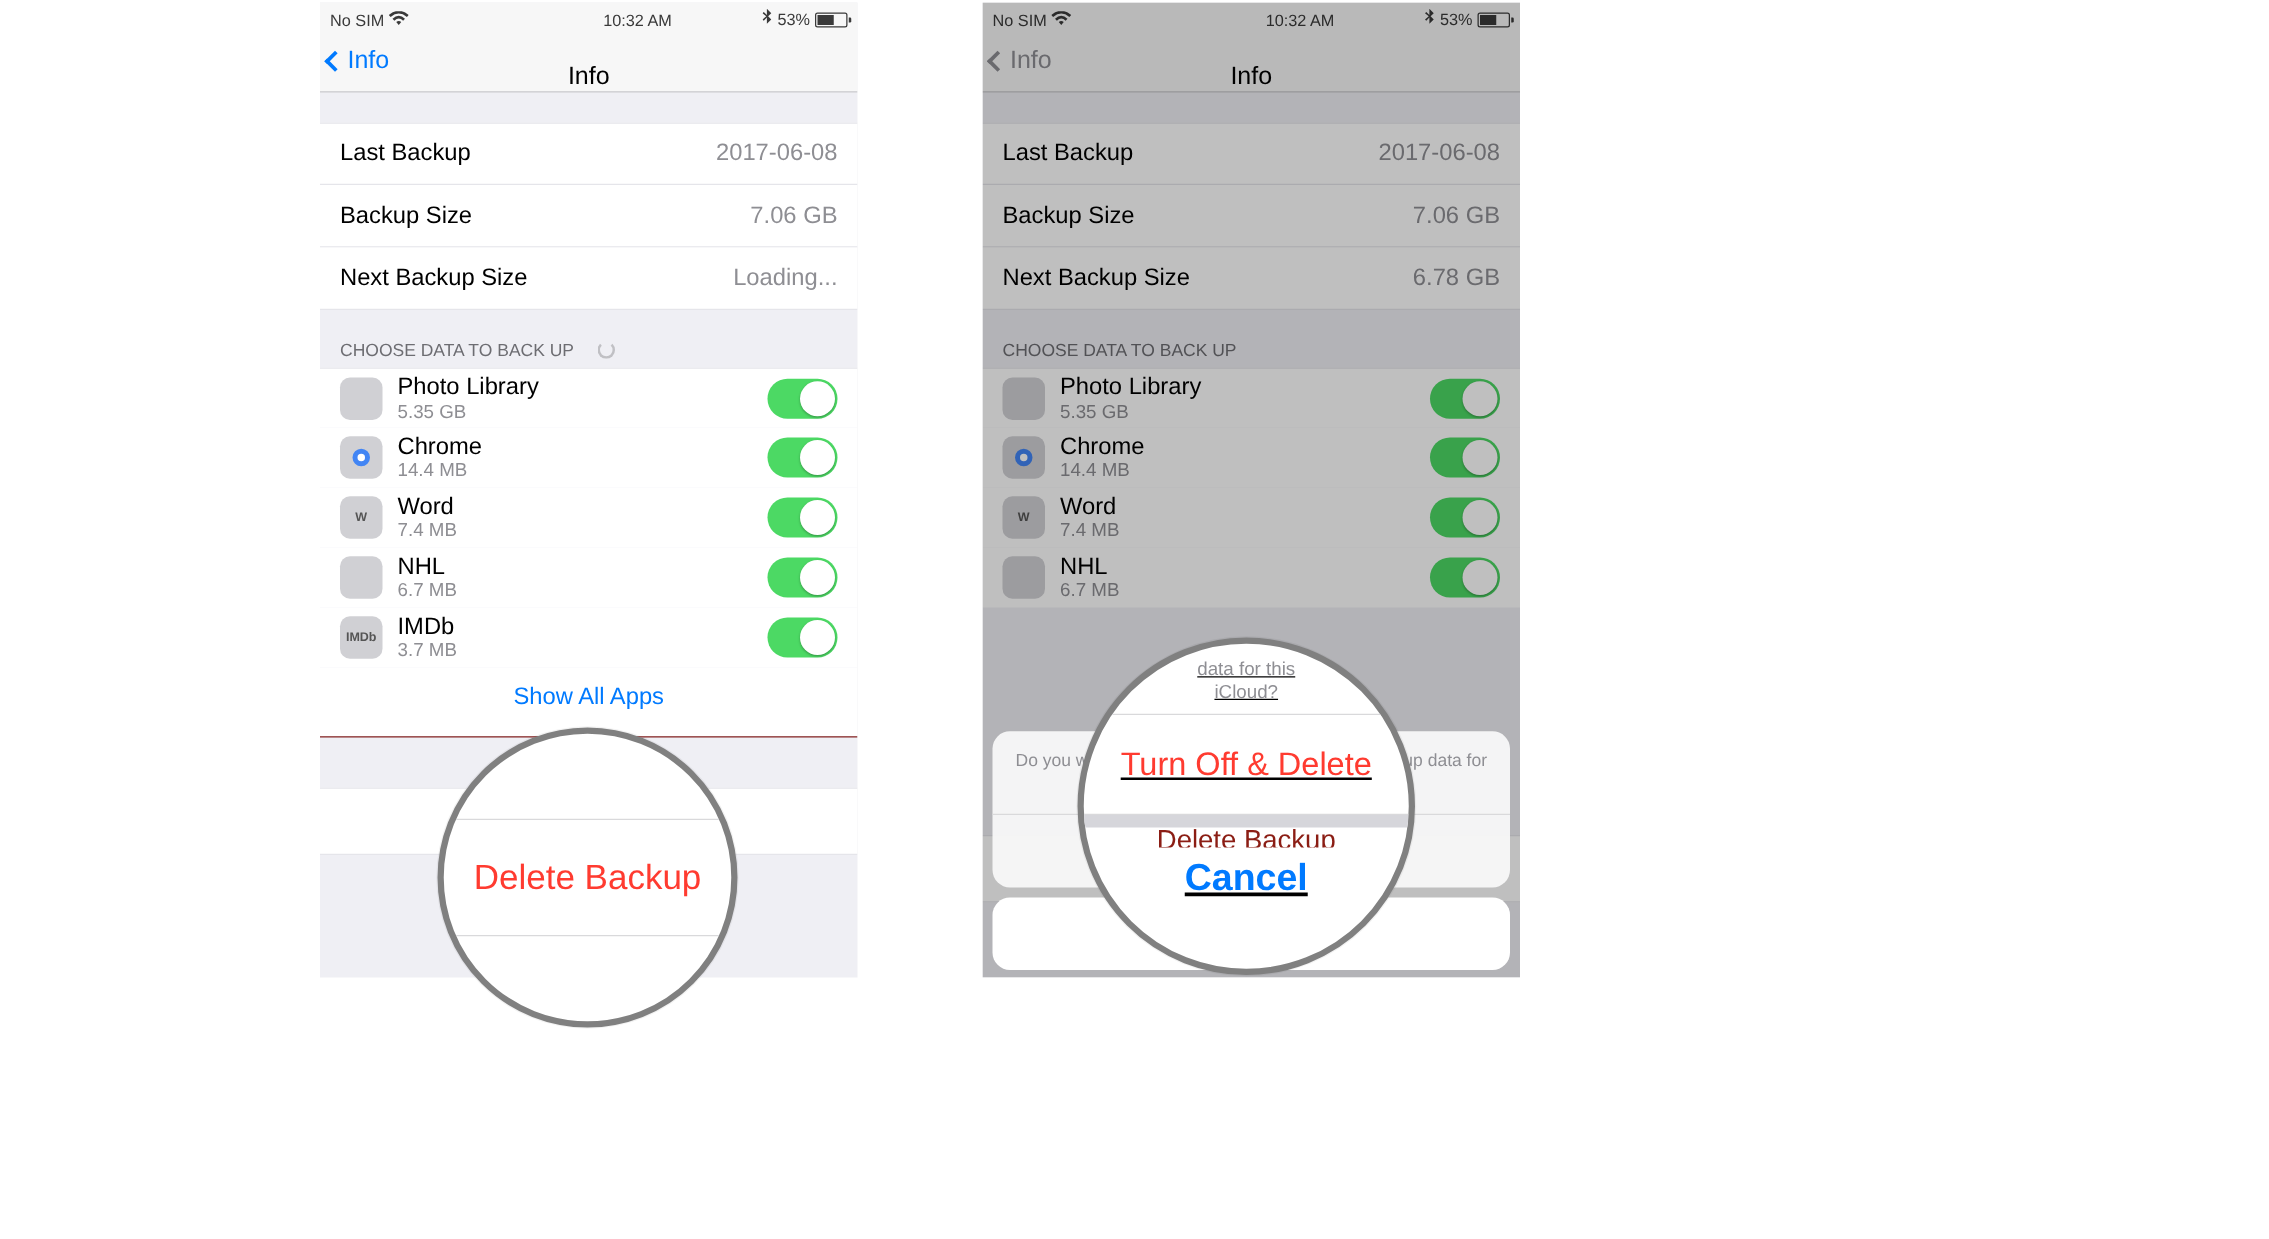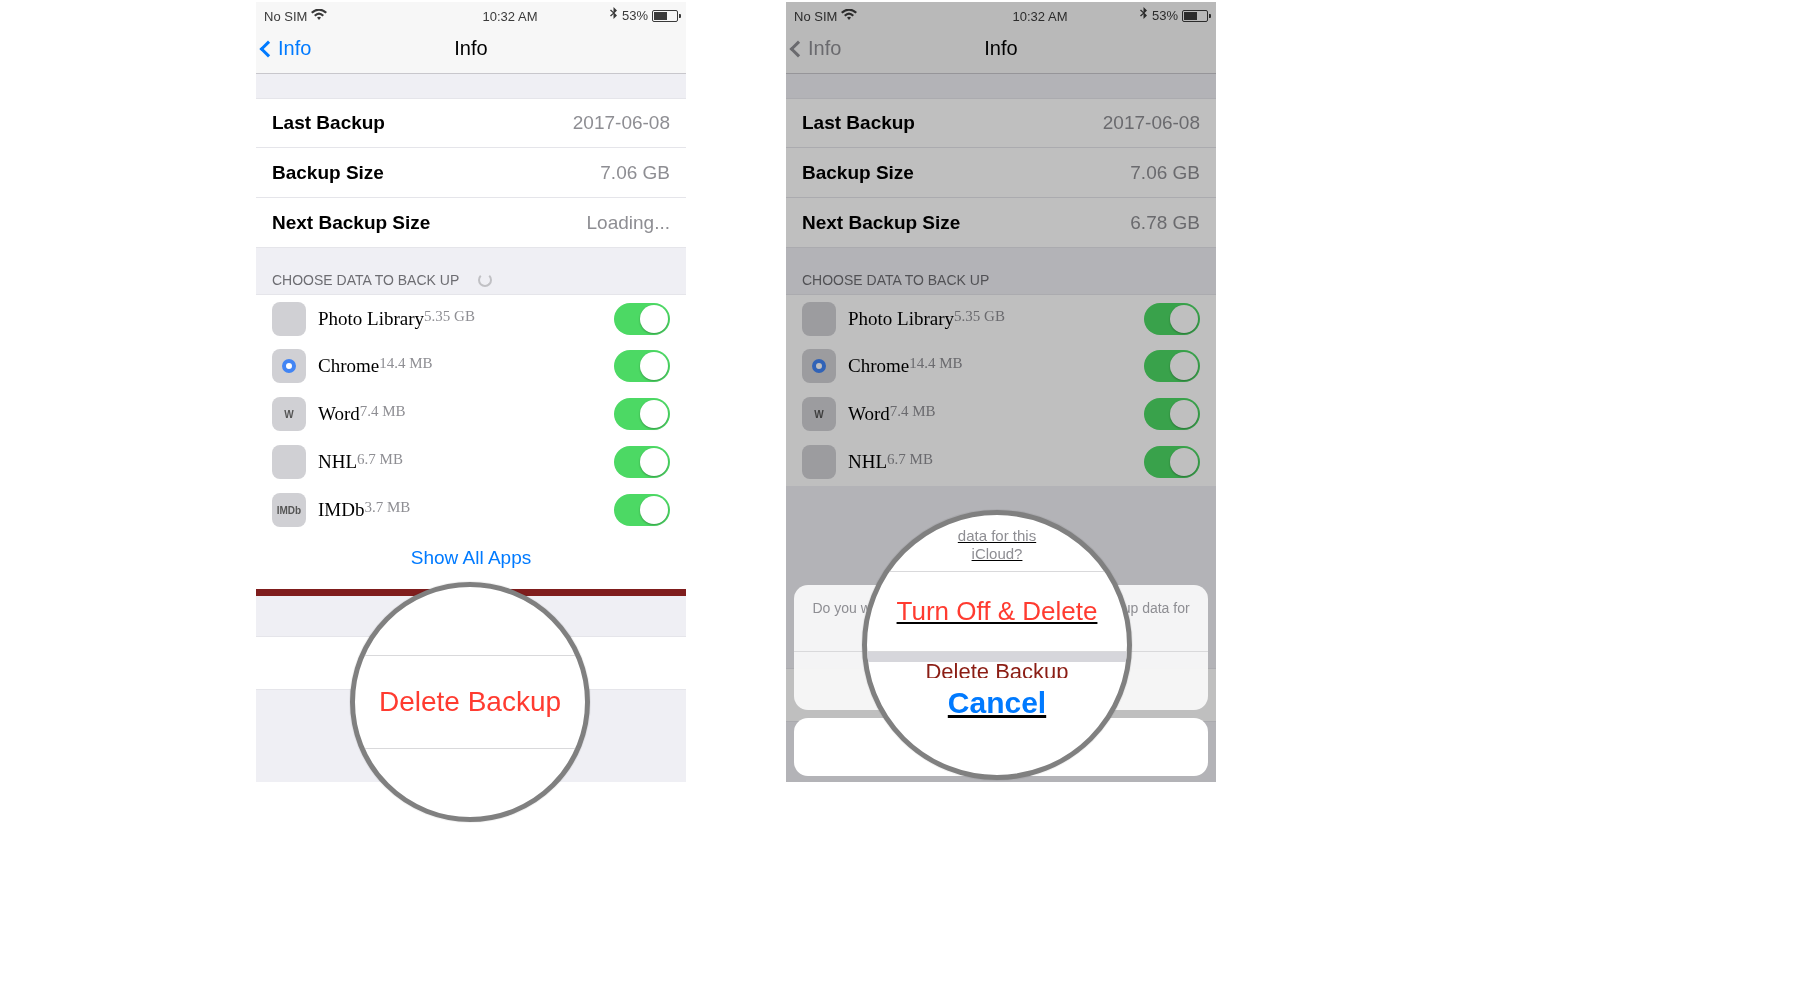--- a/index.html
+++ b/index.html
@@ -71,21 +71,21 @@
     width: 53%;
     background:#3a3a3a;
   }
 
   
   .nav-bar {
     height: 50px;
     background: #f7f7f7;
     border-bottom: 1px solid #c8c7cc;
     display:flex;
-    align-items:center;
+    align-items:flex-end;
     justify-content:center;
     position:relative;
   }
   .nav-title {
     font-size: 20px;
     font-weight: 500;
     color:#000;
   }
   .nav-back {
     position:absolute;
@@ -126,36 +126,35 @@
     align-items:center;
     padding: 6px 16px;
     border-bottom: 1px solid #e5e5ea;
     position:relative;
   }
   .cell:first-of-type { border-top: 1px solid #e5e5ea; }
   .cell .label {
     font-size: 19px;
     color:#000;
     flex: 1;
-    font-weight: bold;
   }
   .cell .value {
     font-size: 19px;
     color:#8e8e93;
   }
   .cell .app-icon {
     width: 34px; height: 34px;
     border-radius: 8px;
     background:#d0d0d4;
     margin-right: 12px;
     flex-shrink:0;
     display:flex;align-items:center;justify-content:center;
     font-size:10px;font-weight:700;color:#555;
   }
-  .cell .two-line { display:flex; flex:1; line-height:1.15;font-family:Liberation Serif, serif; }
+  .cell .two-line { display:flex; flex-direction:column; flex:1; line-height:1.15; }
   .cell .two-line .primary { font-size: 19px; color:#000; }
   .cell .two-line .secondary { font-size: 15px; color:#8e8e93; }
 
   .toggle {
     width: 56px; height: 32px;
     background:#4cd964;
     border-radius: 16px;
     position:relative;
     flex-shrink:0;
   }
@@ -167,21 +166,21 @@
     border-radius:50%;
     box-shadow: 0 1px 2px rgba(0,0,0,0.3);
   }
 
   .show-all {
     background:#ffffff;
     text-align:center;
     color:#007aff;
     font-size: 19px;
     padding: 13px 0 20px 0;
-    border-bottom: 7px solid #7f1d1d;
+    border-bottom: 1px solid #7f1d1d;
   }
 
   .spacer { height: 40px; }
 
   .delete-row {
     background:#ffffff;
     text-align:center;
     font-size: 21px;
     color:#ff3b30;
     padding: 14px 0;

